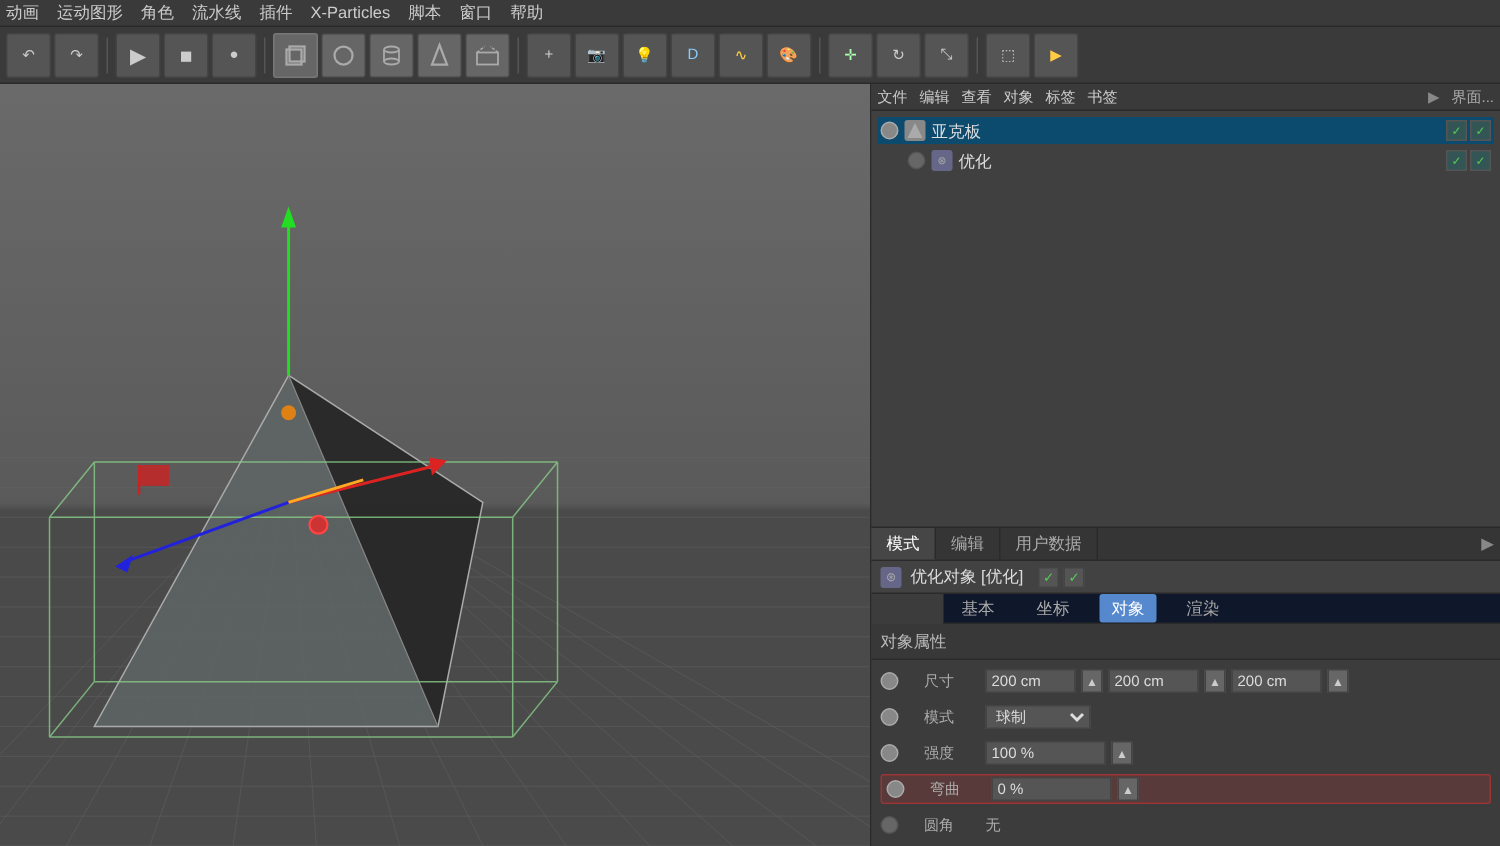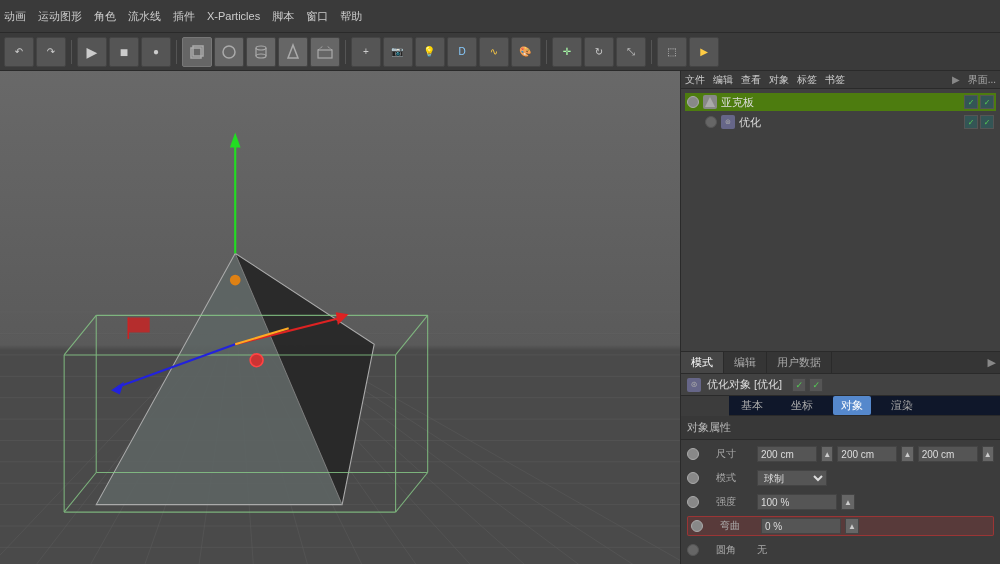--- a/index.html
+++ b/index.html
@@ -10,21 +10,21 @@
       font-family: 'Microsoft YaHei', Arial, sans-serif;
       font-size: 11px;
       color: #ccc;
       overflow: hidden;
       display: flex;
       flex-direction: column;
     }
 
     
     .menu-bar {
-      height: 33px;
+      height: 18px;
       background: #3a3a3a;
       display: flex;
       align-items: center;
       padding: 0 4px;
       gap: 12px;
       border-bottom: 1px solid #2a2a2a;
       flex-shrink: 0;
     }
     .menu-bar span {
       font-size: 11px;
@@ -88,21 +88,21 @@
       gap: 4px;
       align-items: center;
     }
     .viewport-status span {
       font-size: 10px;
       color: #aaa;
     }
 
     
     .right-panel {
-      width: 320px;
+      width: 420px;
       background: #3c3c3c;
       display: flex;
       flex-direction: column;
       border-left: 1px solid #2a2a2a;
       flex-shrink: 0;
     }
 
     
     .scene-panel {
       height: 360px;
@@ -136,21 +136,21 @@
     }
 
     .scene-item {
       display: flex;
       align-items: center;
       gap: 4px;
       padding: 1px 2px;
       height: 18px;
     }
     .scene-item.active {
-      background: #4d7c0f;
+      background: #0c4a6e;
     }
     .scene-item-icon {
       width: 14px;
       height: 14px;
       background: #888;
       border-radius: 2px;
       display: flex;
       align-items: center;
       justify-content: center;
       font-size: 8px;

